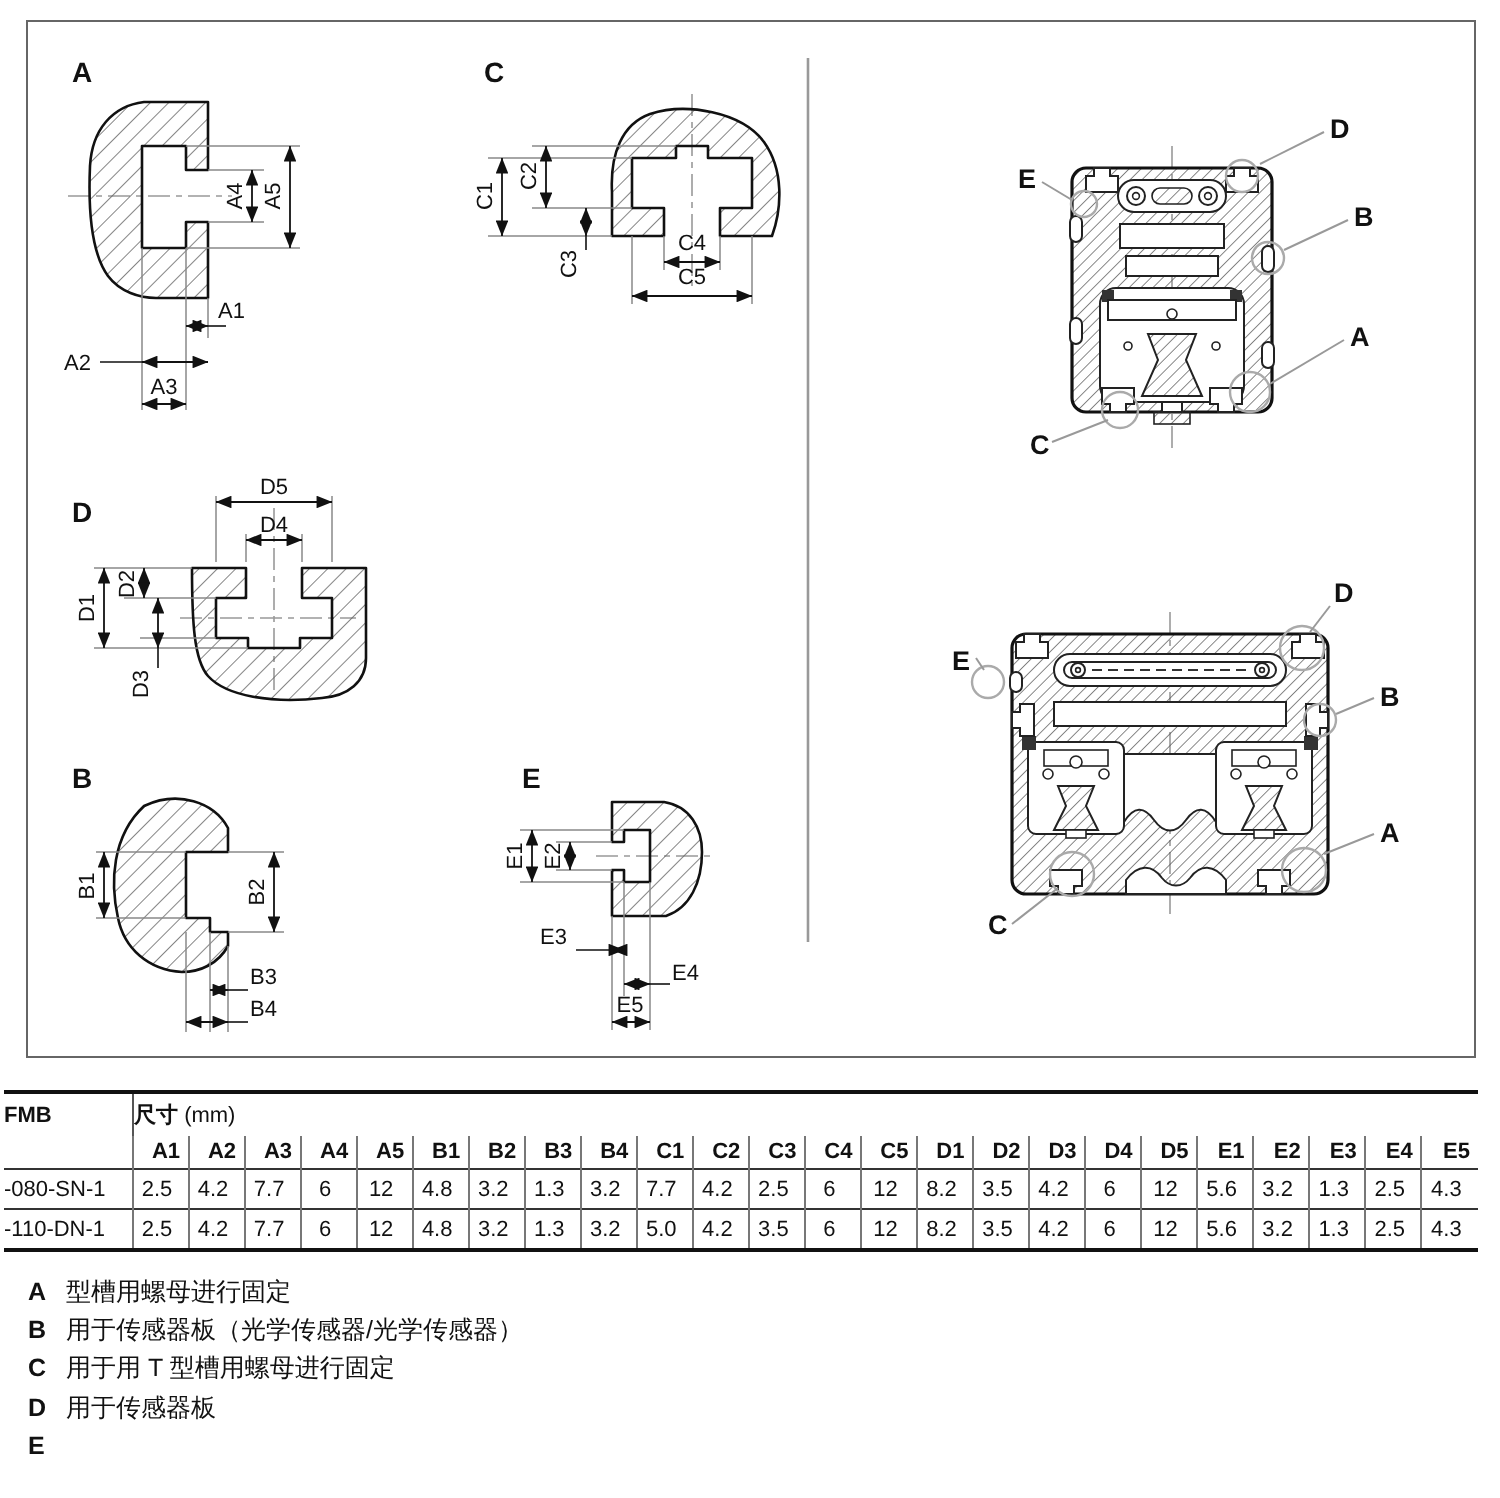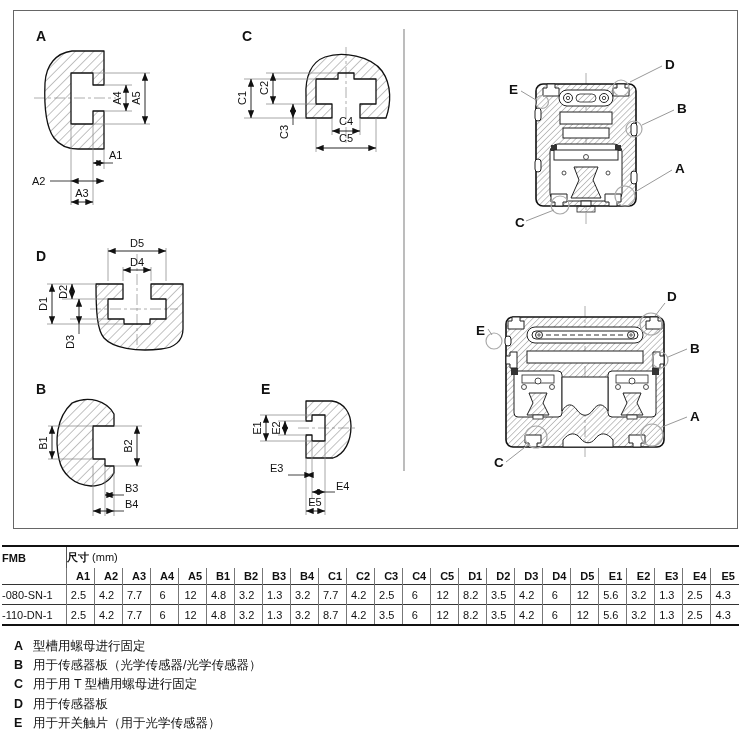--- a/index.html
+++ b/index.html
@@ -351,21 +351,21 @@
         <td class="rn">-110-DN-1</td>
         <td class="num">2.5</td>
         <td class="num">4.2</td>
         <td class="num">7.7</td>
         <td class="num">6</td>
         <td class="num">12</td>
         <td class="num">4.8</td>
         <td class="num">3.2</td>
         <td class="num">1.3</td>
         <td class="num">3.2</td>
-        <td class="num">8.7</td>
+        <td class="num">5.0</td>
         <td class="num">4.2</td>
         <td class="num">3.5</td>
         <td class="num">6</td>
         <td class="num">12</td>
         <td class="num">8.2</td>
         <td class="num">3.5</td>
         <td class="num">4.2</td>
         <td class="num">6</td>
         <td class="num">12</td>
         <td class="num">5.6</td>
@@ -389,15 +389,14 @@
   <div class="lrow">
       <span class="lkey">C</span>
       <span class="ltext">用于用 T 型槽用螺母进行固定</span>
     </div>
   <div class="lrow">
       <span class="lkey">D</span>
       <span class="ltext">用于传感器板</span>
     </div>
   <div class="lrow">
       <span class="lkey">E</span>
-      <span class="ltext">用于开关触片（用于光学传感器）</span>
     </div>
 </div>
 
 </body></html>

